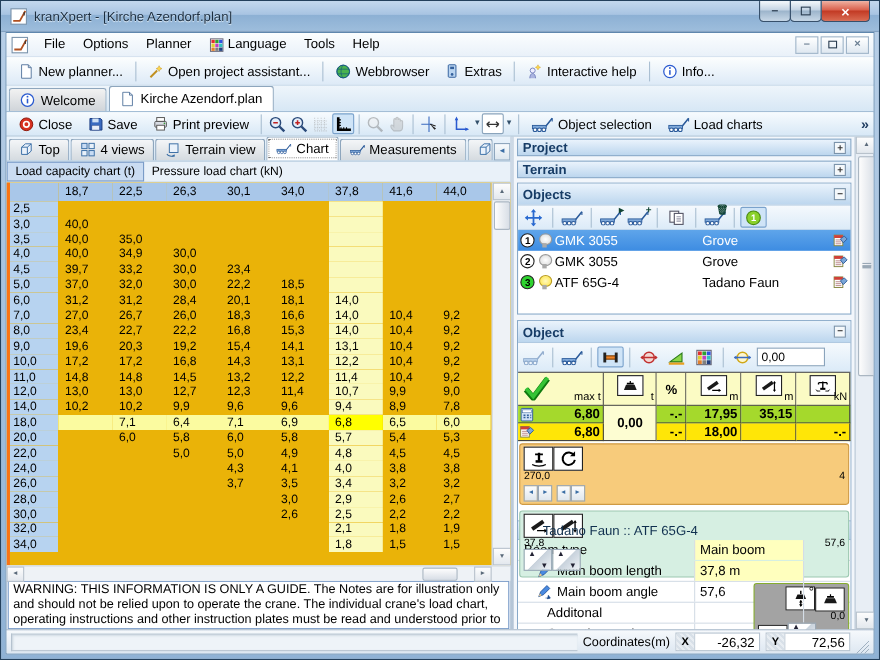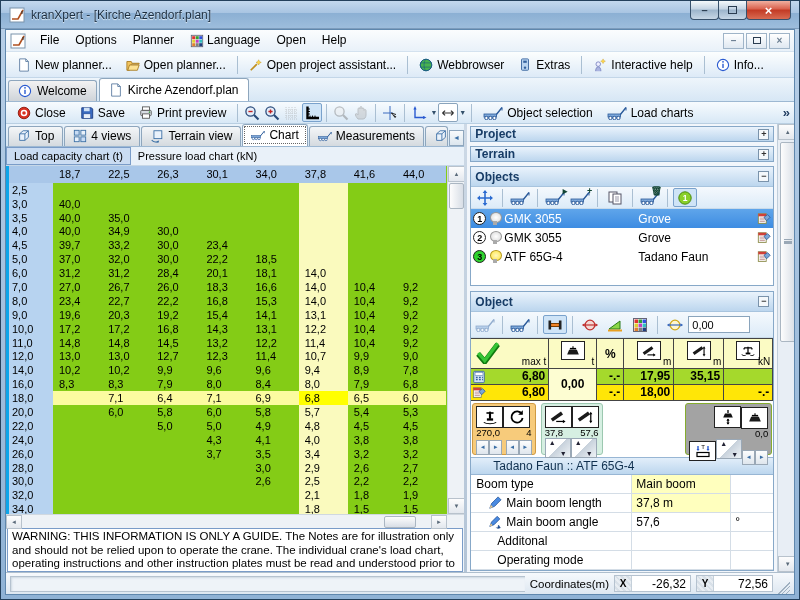--- a/index.html
+++ b/index.html
@@ -74,21 +74,21 @@
   .vtscroll { margin-left:auto; display:flex; }
   .vtscroll .sarr { width:15px; height:16px; border:1px solid #8ea6bd; background:linear-gradient(#f7fafc,#dce6ee);
     color:#3a6ea5; font-size:7px; display:flex; align-items:center; justify-content:center; }
 
   
   .charttabs { height:19px; display:flex; align-items:center; background:#e9f1f9; border-bottom:1px solid #c6d7e7; font-size:11px; }
   .ctab { padding:2px 7px; }
   .ctab.active { background:#cadcf2; border:1px solid #7a9cc8; }
 
   
-  .tablewrap { height:351px; position:relative; background:#84cc16; overflow:hidden; border-left:3px solid #0ea5e9;}
+  .tablewrap { height:351px; position:relative; background:#eab308; overflow:hidden; border-left:3px solid #f97316;}
   table.load { border-collapse:collapse; table-layout:fixed; width:437px; font-size:11px; }
   table.load th, table.load td { height:13.9px; padding:0 0 0 6px; text-align:left; font-weight:normal; overflow:hidden; white-space:nowrap; }
   table.load th { background:#a9c7e9; height:17px; }
   table.load th.corner { width:44px; }
   table.load td.rl { background:#b7d3f0; width:44px; padding-left:3px; }
   table.load td.hc { background:#fafabe; }
   table.load td.hr { background:#fbfba0; }
   table.load td.sel { background:#ffff00; }
 
   
@@ -132,21 +132,21 @@
   .sh .unit { position:absolute; right:2px; bottom:1px; font-size:10px; }
   .sh .hicon { position:absolute; left:50%; top:2px; transform:translateX(-50%); width:24px; height:19px;
     background:#fff; border:1px solid #222; display:flex; align-items:center; justify-content:center; }
   .sv { height:16px; font-weight:bold; font-size:12px; text-align:right; padding:0 3px; line-height:15px; }
   .sv.green { background:#a5d92c; }
   .sv.yellow { background:#ffe607; }
   .sv.merge { background:#fdfdd2; height:32px; line-height:31px; text-align:center; grid-row:span 2; }
   .sv .rowic { position:absolute; left:1px; top:1px; }
 
   
-  .controls { height:56px; display:flex; gap:5px; padding:2px 1px; background:#fff; }
+  .controls { height:72px; display:flex; gap:5px; padding:2px 1px; background:#fff;flex-direction:column; }
   .cgrp { border-radius:3px; padding:2px 3px; }
   .cgrp.or { background:#f7cb7b; border:1px solid #cf9a43; }
   .cgrp.mint { background:#d6efe2; border:1px solid #9cc8b0; }
   .cgrp.grn { background:#a3a3a3; border:1px solid #85ac2e; margin-left:auto; }
   .cbox { width:27px; height:22px; background:#fff; border:1px solid #222; display:inline-flex; align-items:center; justify-content:center; }
   .cval { font-size:9.5px; line-height:10px; }
   .spair { display:inline-flex; }
   .spin { width:13px; height:15px; border:1px solid #9aa8b6; background:linear-gradient(#fcfdfe,#dfe6ed);
     font-size:6px; color:#3a6ea5; display:flex; align-items:center; justify-content:center; }
   .splitud { width:26px; height:20px; border:1px solid #9aa8b6; background:linear-gradient(135deg,#fff 48%,#c8d2dc 50%,#eef2f6); position:relative; display:inline-block; }
@@ -241,50 +241,41 @@
                 <rect x="2.5" y="2.5" width="3.5" height="3.5" fill="#e03030"></rect>
                 <rect x="6.5" y="2.5" width="3.5" height="3.5" fill="#30a030"></rect>
                 <rect x="10.5" y="2.5" width="3.5" height="3.5" fill="#3050e0"></rect>
                 <rect x="2.5" y="6.5" width="3.5" height="3.5" fill="#e0d030"></rect>
                 <rect x="6.5" y="6.5" width="3.5" height="3.5" fill="#c040c0"></rect>
                 <rect x="10.5" y="6.5" width="3.5" height="3.5" fill="#30c0c0"></rect>
                 <rect x="2.5" y="10.5" width="3.5" height="3.5" fill="#e08030"></rect>
                 <rect x="6.5" y="10.5" width="3.5" height="3.5" fill="#808080"></rect>
                 <rect x="10.5" y="10.5" width="3.5" height="3.5" fill="#204080"></rect>
               </svg></span>Language</span>
-          <span class="mitem">Open</span>
+          <span class="mitem">Tools</span>
           <span class="mitem">Help</span>
         </span>
       <div class="mdibtns">
         <div class="mdibtn">–</div>
         <div class="mdibtn">
             <span class="glyph-box" style="width:8px;height:7px"></span>
           </div>
         <div class="mdibtn">×</div>
       </div>
     </div>
 
     <div class="toolbar1" id="toolbar-main">
         <div class="tbtn">
     <span class="ic ic14">
             <svg xmlns="http://www.w3.org/2000/svg" viewBox="0 0 16 16">
               <path d="M3 1h7l3 3v11H3z" fill="#fff" stroke="#5a7aa0"></path>
               <path d="M10 1v3h3" fill="none" stroke="#5a7aa0"></path>
             </svg>
           </span>
     <span>New planner...</span>
-        </div>
-        <div class="tbtn">
-    <span class="ic ic14">
-            <svg xmlns="http://www.w3.org/2000/svg" viewBox="0 0 16 16">
-              <path d="M1 4h5l1 2h8v1H6l-2 7H1z" fill="#f2c45e" stroke="#a87b22"></path>
-              <path d="M4 8h11l-2 6H2z" fill="#fbe193" stroke="#a87b22"></path>
-            </svg>
-          </span>
-    <span>Open planner...</span>
         </div>
         <div class="tsep"></div>
         <div class="tbtn">
     <span class="ic ic14">
             <svg xmlns="http://www.w3.org/2000/svg" viewBox="0 0 16 16">
               <path d="M2 14l7-7" stroke="#c09020" stroke-width="2"></path>
               <path d="M11 2l1 2 2 1-2 1-1 2-1-2-2-1 2-1z" fill="#ffd84a" stroke="#c09020" stroke-width=".5"></path>
             </svg>
           </span>
     <span>Open project assistant...</span>
@@ -732,31 +723,20 @@
                 <tr>
                   <td class="rl">14,0</td>
                   <td class="">10,2</td>
                   <td class="">10,2</td>
                   <td class="">9,9</td>
                   <td class="">9,6</td>
                   <td class="">9,6</td>
                   <td class="hc">9,4</td>
                   <td class="">8,9</td>
                   <td class="">7,8</td>
-                </tr>
-                <tr>
-                  <td class="rl">16,0</td>
-                  <td class="">8,3</td>
-                  <td class="">8,3</td>
-                  <td class="">7,9</td>
-                  <td class="">8,0</td>
-                  <td class="">8,4</td>
-                  <td class="hc">8,0</td>
-                  <td class="">7,9</td>
-                  <td class="">6,8</td>
                 </tr>
                 <tr>
                   <td class="rl">18,0</td>
                   <td class="hr"></td>
                   <td class="hr">7,1</td>
                   <td class="hr">6,4</td>
                   <td class="hr">7,1</td>
                   <td class="hr">6,9</td>
                   <td class="sel">6,8</td>
                   <td class="hr">6,5</td>

